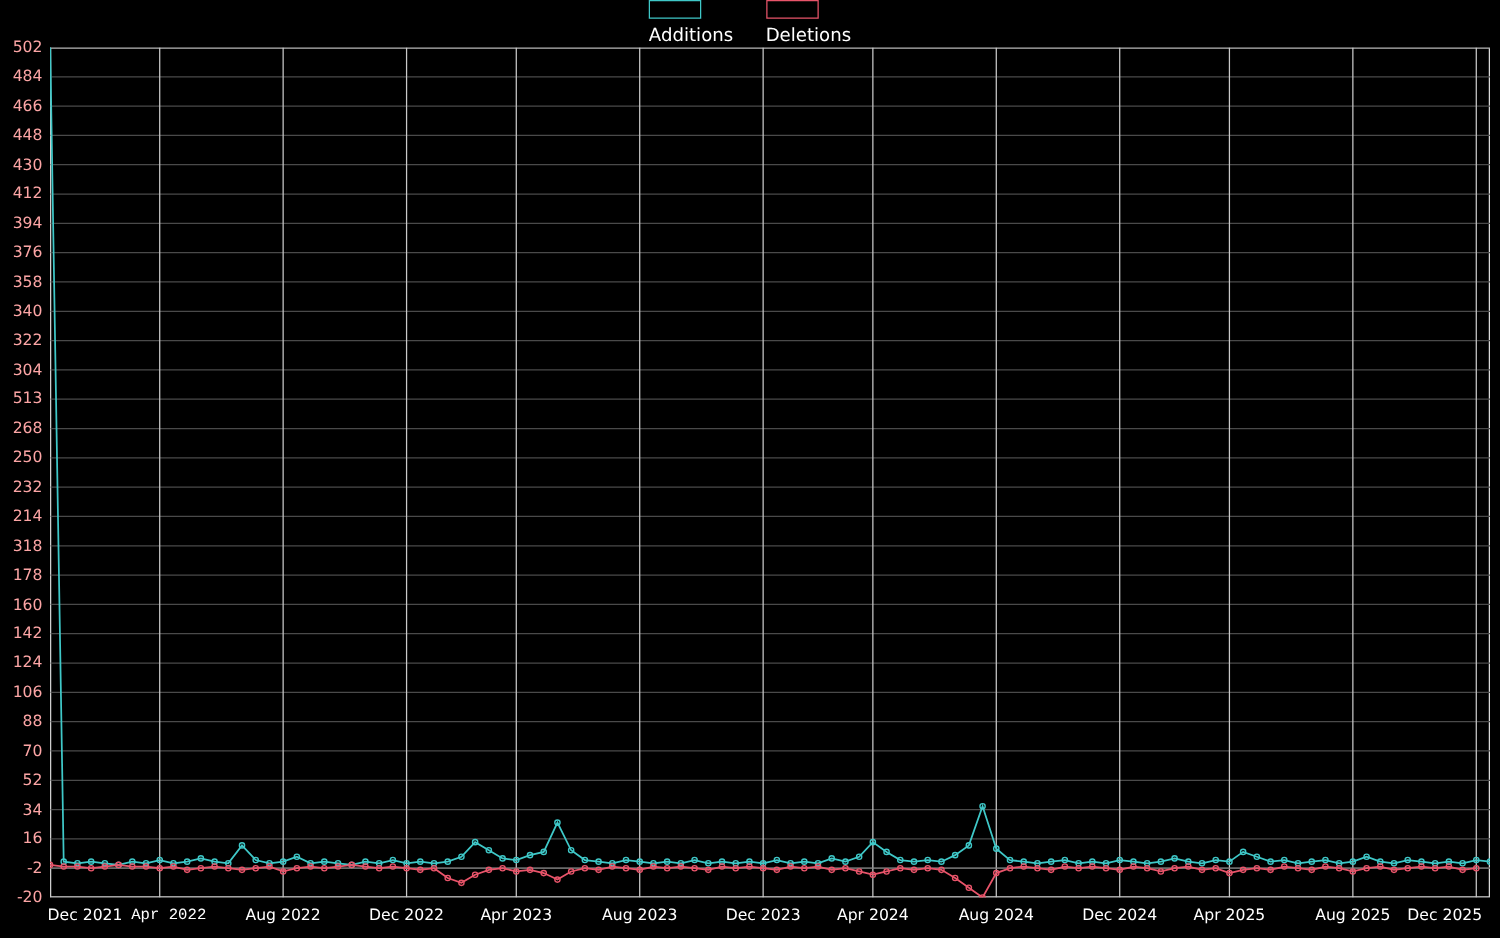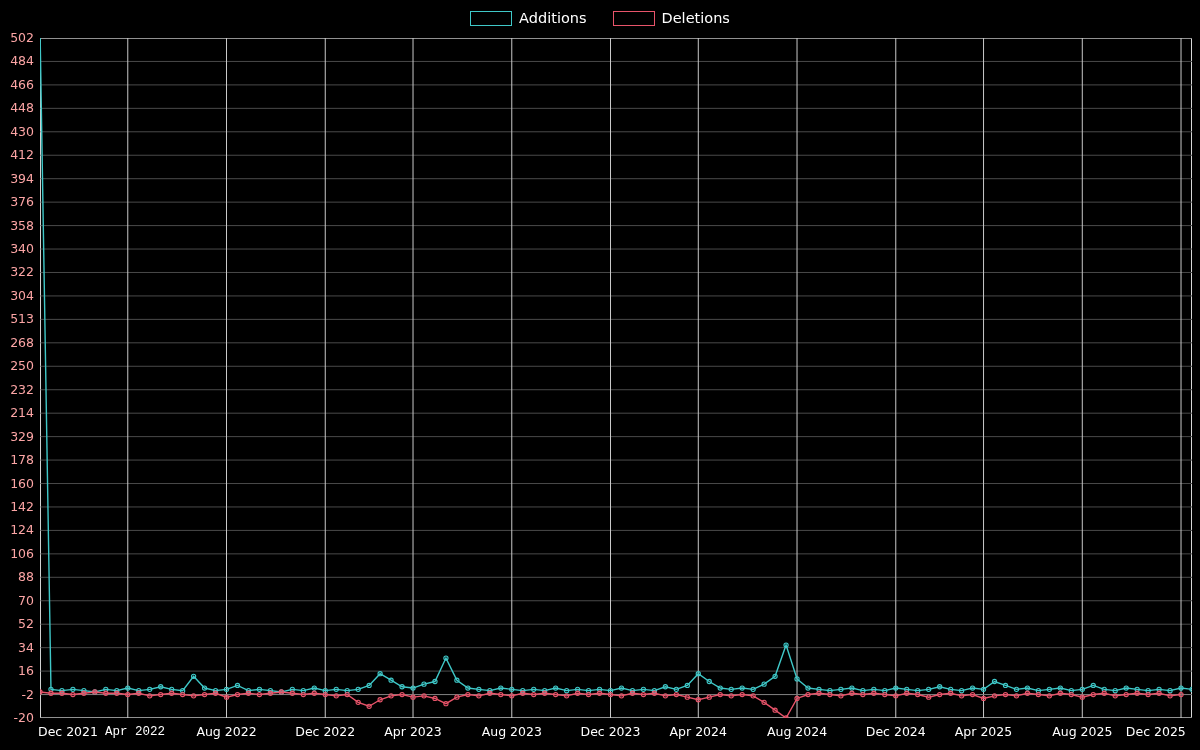--- a/index.html
+++ b/index.html
@@ -29,20 +29,21 @@
     display: flex;
     justify-content: center;
     align-items: center;
     gap: 26px;
     height: 24px;
   }
   .legend-entry {
     display: flex;
     align-items: flex-start;
     gap: 7px;
+    flex-direction: column;
   }
   .legend-swatch {
     width: 42px;
     height: 15px;
     border: 1.5px solid #ffffff;
     box-sizing: border-box;
     background: transparent;
   }
   .legend-label {
     font-size: 14.5px;
@@ -397,21 +398,21 @@
       <div class="ytick" style="top: 202.138px;">376</div>
       <div class="ytick" style="top: 225.586px;">358</div>
       <div class="ytick" style="top: 249.034px;">340</div>
       <div class="ytick" style="top: 272.483px;">322</div>
       <div class="ytick" style="top: 295.931px;">304</div>
       <div class="ytick" style="top: 319.379px;">513</div>
       <div class="ytick" style="top: 342.828px;">268</div>
       <div class="ytick" style="top: 366.276px;">250</div>
       <div class="ytick" style="top: 389.724px;">232</div>
       <div class="ytick" style="top: 413.172px;">214</div>
-      <div class="ytick" style="top: 436.621px;">329</div>
+      <div class="ytick" style="top: 436.621px;">318</div>
       <div class="ytick" style="top: 460.069px;">178</div>
       <div class="ytick" style="top: 483.517px;">160</div>
       <div class="ytick" style="top: 506.966px;">142</div>
       <div class="ytick" style="top: 530.414px;">124</div>
       <div class="ytick" style="top: 553.862px; margin-left: 36px;">106</div>
       <div class="ytick" style="top: 577.31px;">88</div>
       <div class="ytick" style="top: 600.759px;">70</div>
       <div class="ytick" style="top: 624.207px;">52</div>
       <div class="ytick" style="top: 647.655px;">34</div>
       <div class="ytick" style="top: 671.103px;">16</div>

